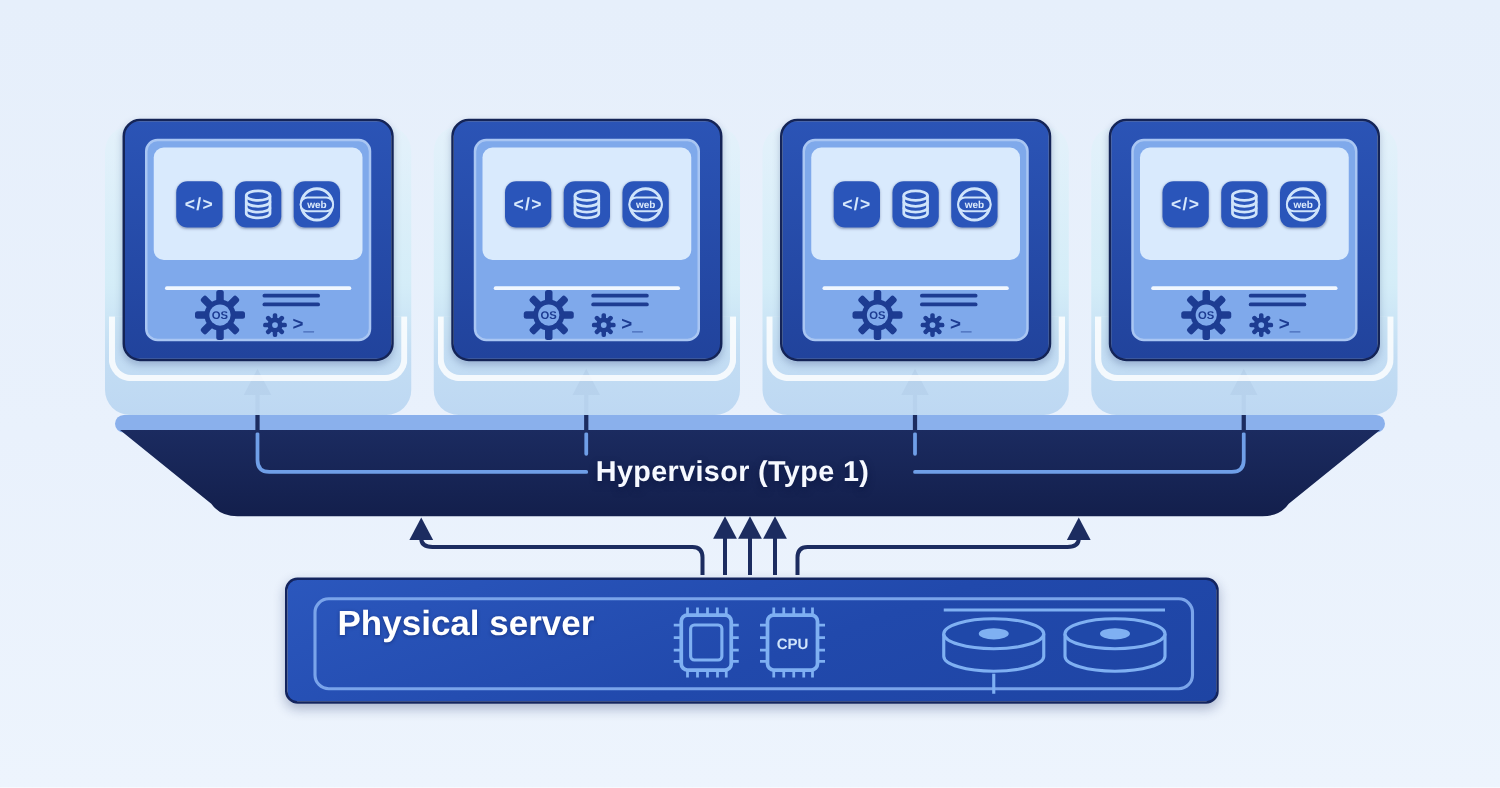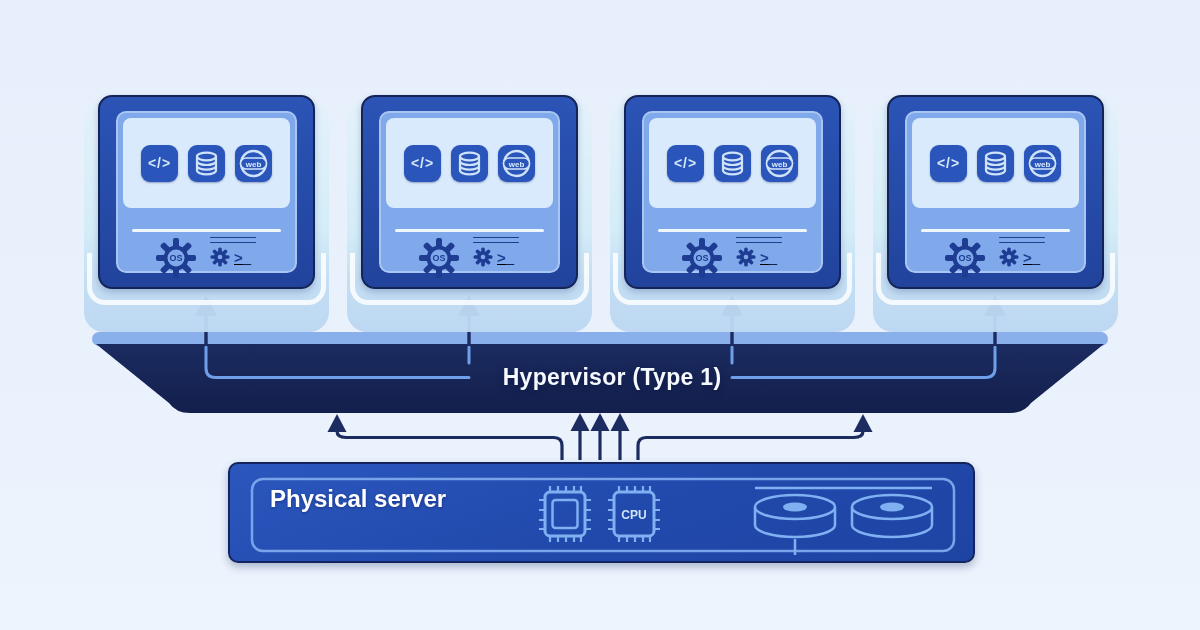--- a/index.html
+++ b/index.html
@@ -36,42 +36,42 @@
   }
   .tile{
     width:37px;height:37px;background:#2a55ba;border-radius:9px;
     display:flex;align-items:center;justify-content:center;
     box-shadow:0 1px 2px rgba(10,25,80,.35);
   }
   .tile .code-glyph{color:#d6e8fc;font-weight:bold;font-size:14px;letter-spacing:1px;}
   .vm-divider{position:absolute;left:14px;right:14px;top:116px;height:3px;background:#f0f7ff;border-radius:2px;}
   .vm-bottom{
     position:absolute;left:0;right:0;top:124px;bottom:4px;
-    display:flex;justify-content:center;gap:13px;text-decoration:underline;
+    display:flex;align-items:center;justify-content:center;gap:13px;
   }
   .term-block{width:48px;display:flex;flex-direction:column;}
   .t-line{height:3px;background:#1d3c92;border-radius:2px;margin-bottom:4px;width:46px;}
   .term-row{display:flex;align-items:center;margin-top:1px;}
   .prompt{color:#1d3c92;font-weight:bold;font-size:15px;margin-left:4px;line-height:1;}
   
   .hyp-label{
-    position:absolute;left:412px;top:364px;width:400px;text-align:center;z-index:5;
+    position:absolute;left:386px;top:364px;width:400px;text-align:center;z-index:5;
     color:#f6f9ff;font-size:23px;font-weight:bold;letter-spacing:.3px;
     text-shadow:0 2px 6px rgba(8,18,60,.6);
   }
   
   .server-box{
     position:absolute;left:228px;top:462px;width:747px;height:101px;box-sizing:border-box;
     background:linear-gradient(160deg,#2b57bd 0%,#2149ac 55%,#1e44a3 100%);
     border:2.5px solid #13245e;border-radius:10px;z-index:4;
     box-shadow:0 4px 9px rgba(20,40,100,.3);
   }
   .server-label{
     position:absolute;left:40px;top:22px;color:#ffffff;
-    font-size:24px;font-weight:bold;line-height:26px;
+    font-size:28px;font-weight:bold;line-height:26px;
     text-shadow:0 1px 3px rgba(8,20,70,.45);
   }
   svg{display:block;}
   .overlay-svg{position:absolute;inset:0;z-index:3;}
   #vm-layer{position:absolute;inset:0;z-index:4;}
 </style>
 </head>
 <body>
 
 <div id="vm-layer">

